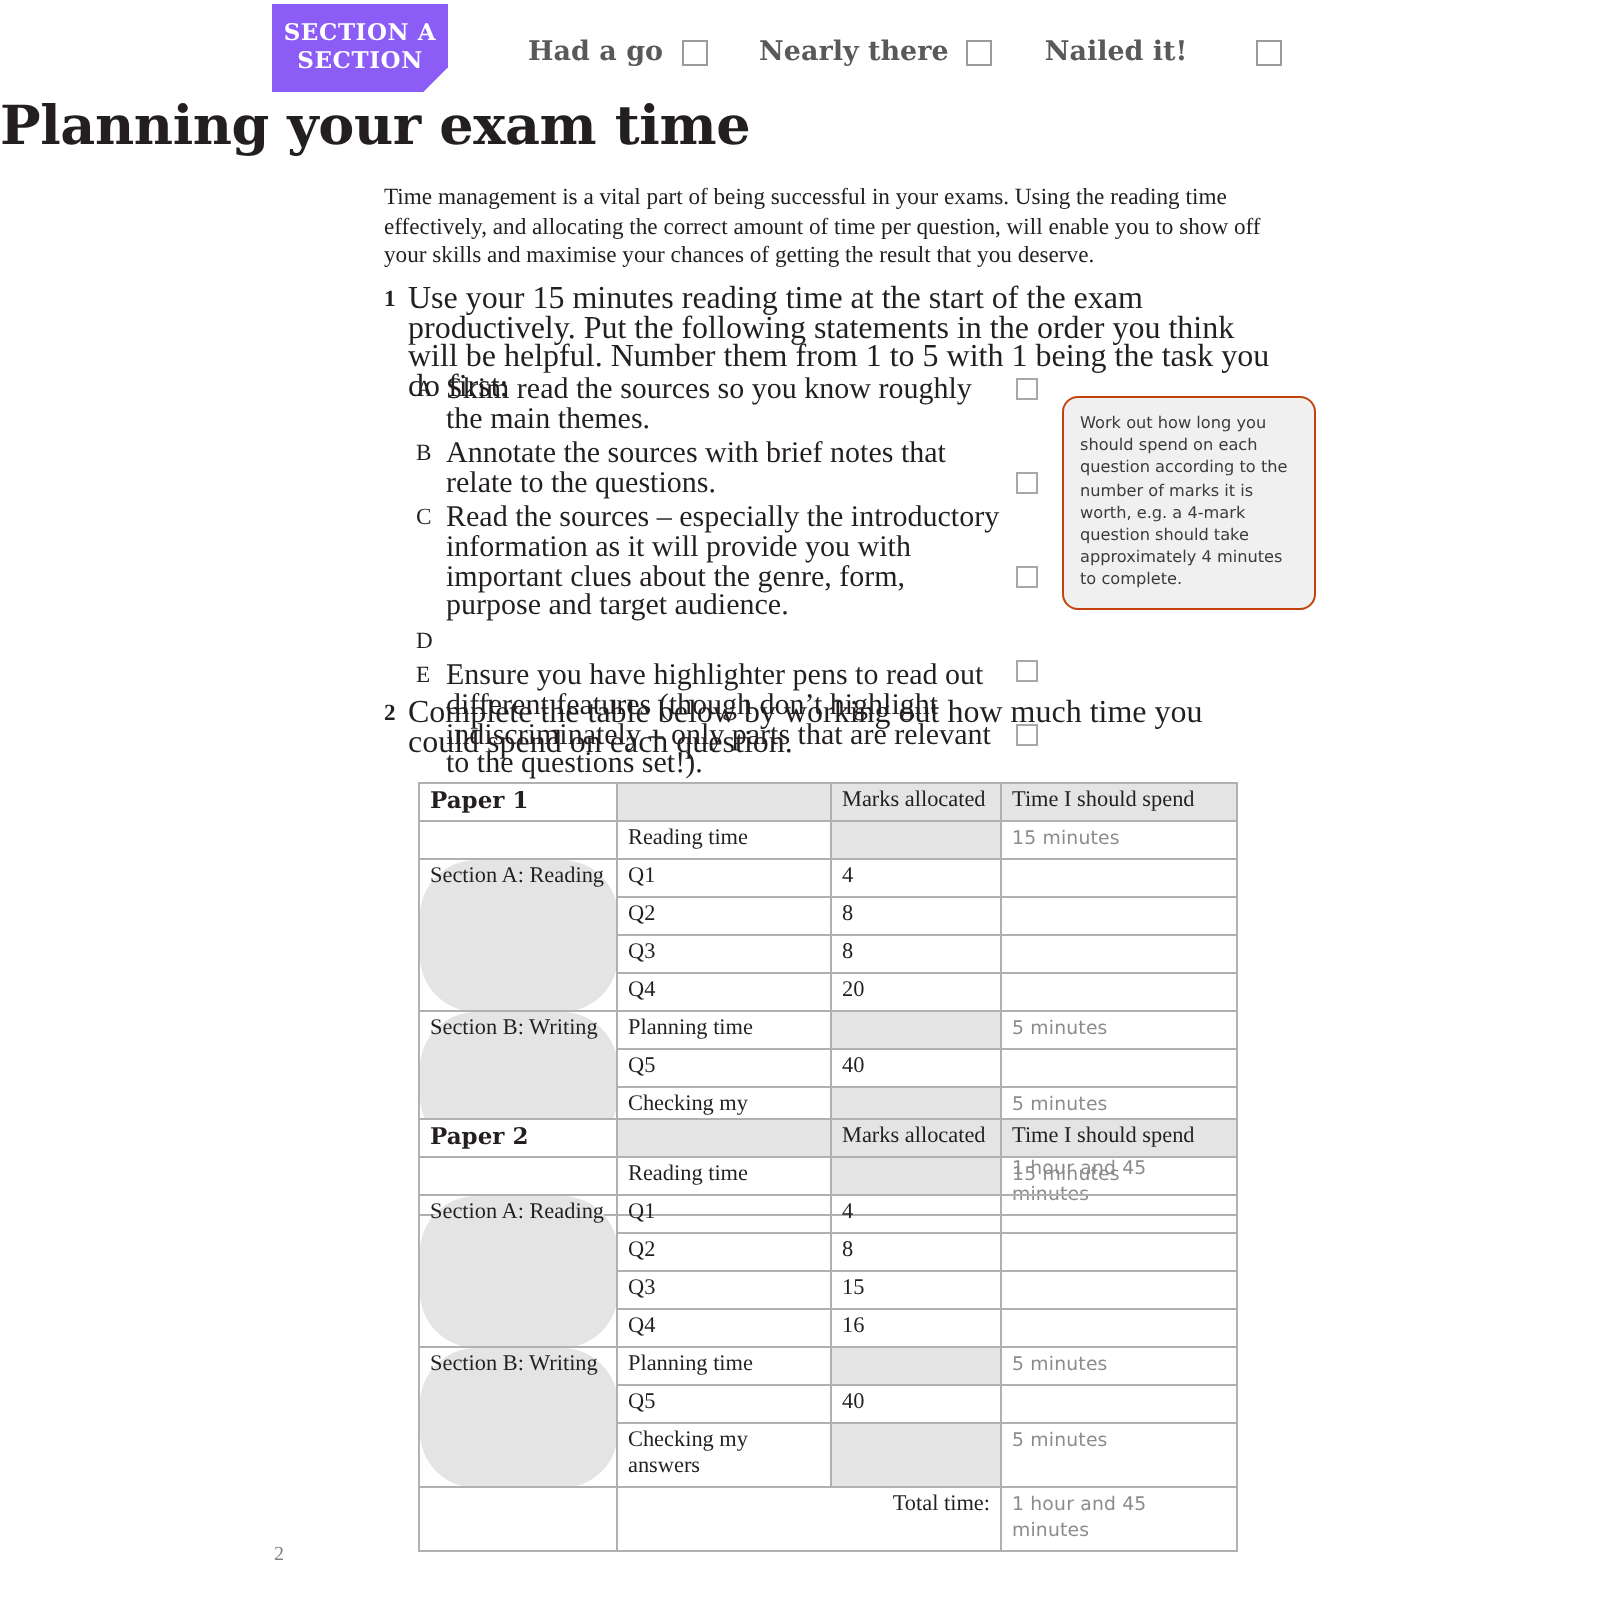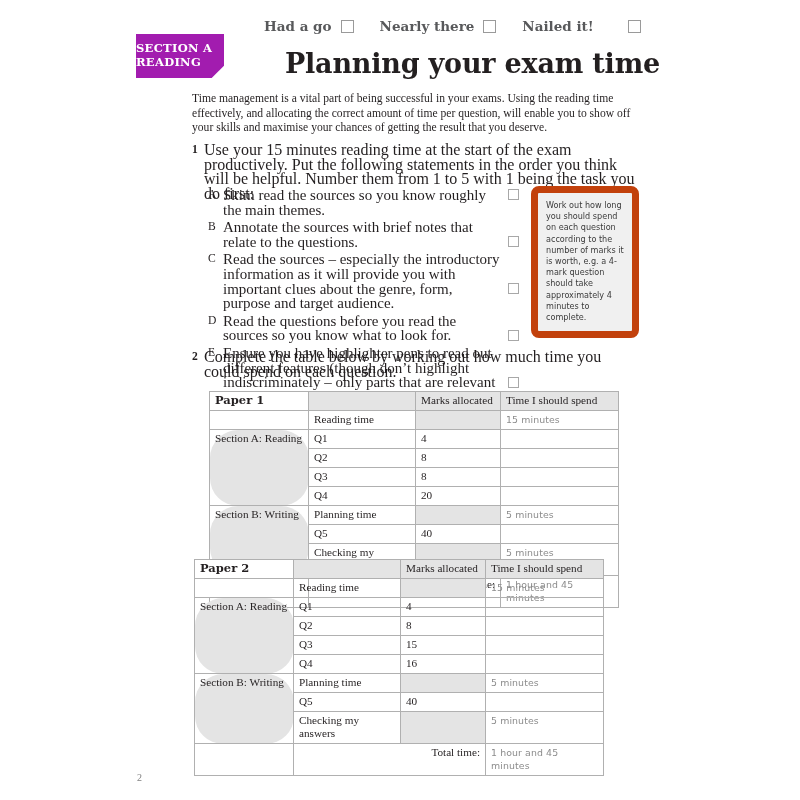--- a/index.html
+++ b/index.html
@@ -23,32 +23,32 @@
     height: 800px;
   }
 
   
   .section-tab {
     position: absolute;
     left: 136px;
     top: 2px;
     width: 88px;
     height: 44px;
-    background: #a21caf;
+    background: #8b5cf6;
     color: #ffffff;
     font-family: "DejaVu Serif", serif;
     font-weight: bold;
     font-size: 11.5px;
     line-height: 14px;
     letter-spacing: 0.3px;
+    text-align: center;
     padding-top: 7px;
     box-sizing: border-box;
     -webkit-clip-path: polygon(0 0, 100% 0, 100% 72%, 86% 100%, 0 100%);
     clip-path: polygon(0 0, 100% 0, 100% 72%, 86% 100%, 0 100%);
-    margin-top: 32px;
   }
   .section-tab div { white-space: nowrap; }
 
   
   .progress-row {
     position: absolute;
     left: 264px;
     top: 18px;
     display: flex;
     align-items: flex-end;
@@ -72,21 +72,21 @@
     box-sizing: border-box;
     display: inline-block;
   }
 
   
   .page-title {
     position: absolute;
     left: 0;
     top: 48px;
     width: 660px;
-    text-align: right;
+    text-align: left;
     font-family: "DejaVu Serif", serif;
     font-weight: bold;
     font-size: 27px;
     letter-spacing: -0.2px;
     color: #231f20;
   }
 
   
   .intro {
     position: absolute;
@@ -152,37 +152,37 @@
     height: 11px;
     border: 1.2px solid #a8a8a8;
     background: #fff;
     box-sizing: border-box;
   }
 
   
   .hint-box {
     position: absolute;
     left: 531px;
-    top: 186px;
-    width: 108px;
+    top: 198px;
+    width: 127px;
     padding: 7px 8px 8px 8px;
     box-sizing: border-box;
-    border: 7px solid #c2410c;
+    border: 1px solid #c2410c;
     border-radius: 8px;
     background: #f0f0f0;
     font-family: "DejaVu Sans", sans-serif;
     font-size: 8.1px;
     line-height: 11.2px;
     color: #3b3b3b;
   }
 
   
   .tbl-wrap { position: absolute; }
   #table1 { left: 209px; top: 369px; margin-top: 22px; }
-  #table2 { left: 194px; top: 559px; }
+  #table2 { left: 209px; top: 559px; }
 
   table.plan {
     border-collapse: collapse;
     table-layout: fixed;
     font-size: 11.2px;
     color: #231f20;
   }
   table.plan td {
     border: 1px solid #b0b0b0;
     padding: 2px 5px 3px 5px;
@@ -235,21 +235,21 @@
     color: #808080;
   }
 </style>
 </head>
 <body>
 
 <div class="page">
 
   <div class="section-tab">
     <div>SECTION A</div>
-    <div>READING</div>
+    <div>SECTION</div>
   </div>
 
   <div class="progress-row">
     <div class="progress-item">
       <span class="progress-label">Had a go</span>
       <span class="tickbox"></span>
     </div>
     <div class="progress-item">
       <span class="progress-label">Nearly there</span>
       <span class="tickbox"></span>
@@ -280,21 +280,20 @@
       <div class="letter-text">Annotate the sources with brief notes that relate to the questions.</div>
       <div class="item-box" style="top:16px;"></div>
     </div>
     <div class="letter-item">
       <div class="letter">C</div>
       <div class="letter-text">Read the sources – especially the introductory information as it will provide you with important clues about the genre, form, purpose and target audience.</div>
       <div class="item-box" style="top:31px;"></div>
     </div>
     <div class="letter-item">
       <div class="letter">D</div>
-      <div class="letter-text">Read the questions before you read the sources so you know what to look for.</div>
       <div class="item-box" style="top:16px;"></div>
     </div>
     <div class="letter-item">
       <div class="letter">E</div>
       <div class="letter-text">Ensure you have highlighter pens to read out different features (though don’t highlight indiscriminately – only parts that are relevant to the questions set!).</div>
       <div class="item-box" style="top:31px;"></div>
     </div>
   </div>
 
   <div class="hint-box">Work out how long you should spend on each question according to the number of marks it is worth, e.g. a 4-mark question should take approximately 4 minutes to complete.</div>

